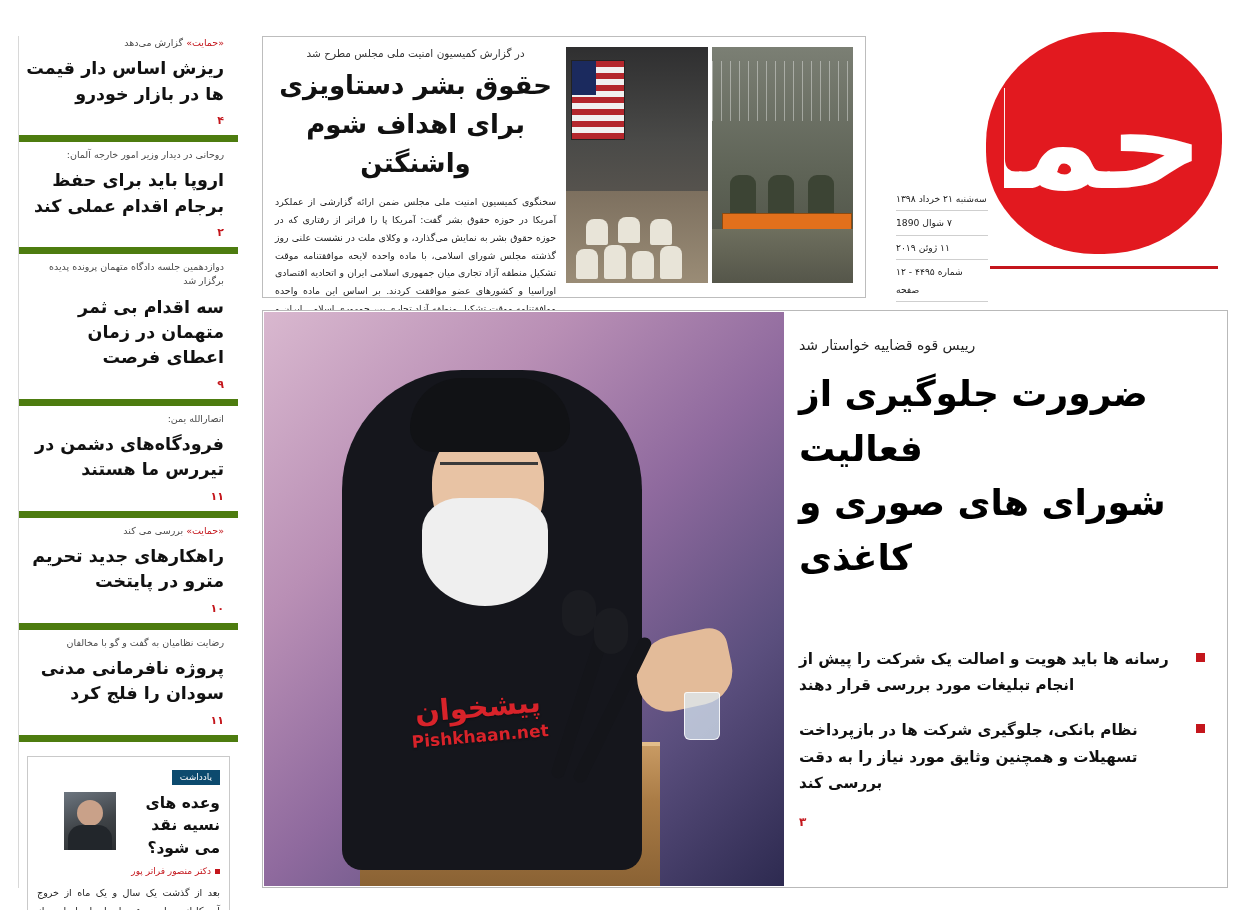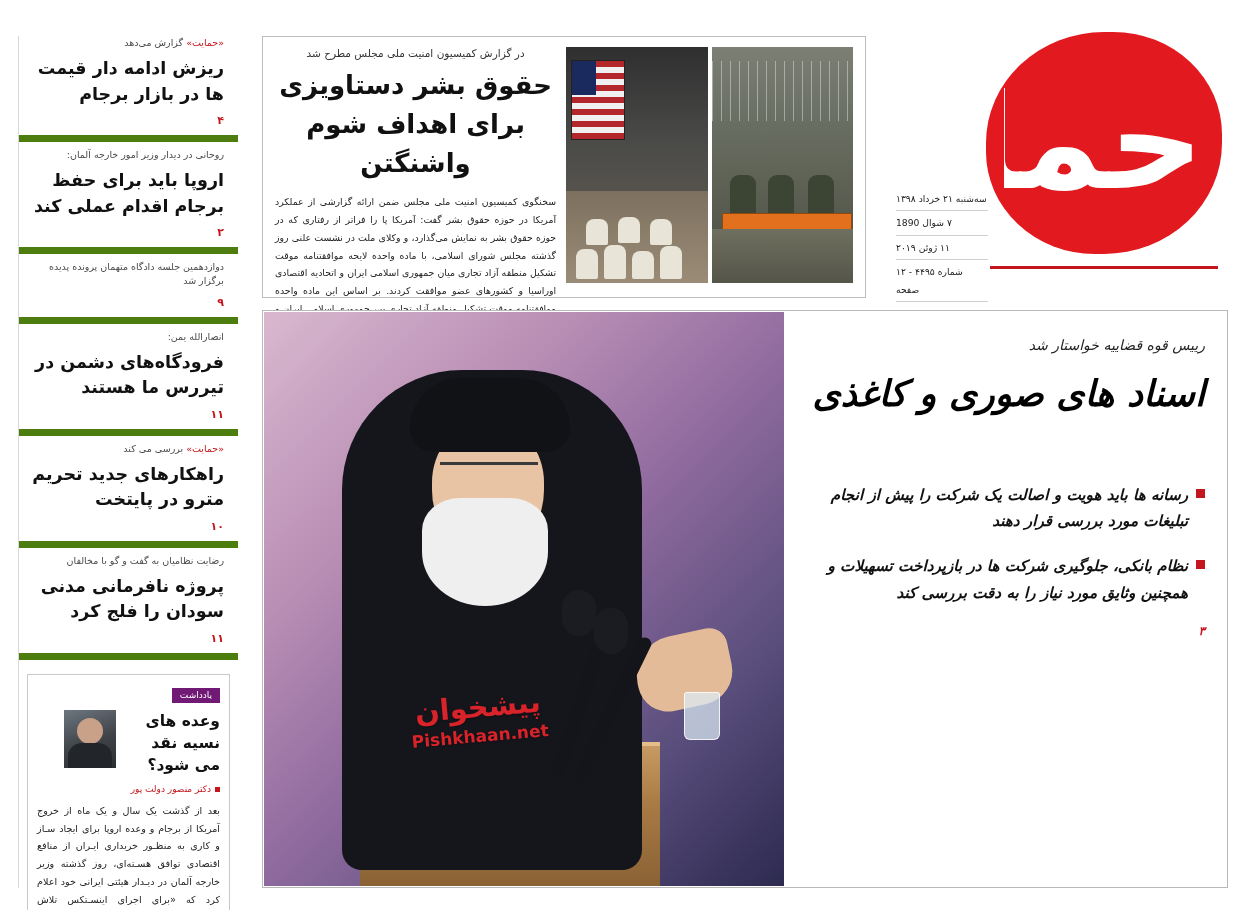--- a/index.html
+++ b/index.html
@@ -66,21 +66,21 @@
   
   .note-box {
     margin: 14px 8px 0 4px;
     border: 1px solid #c9c9c9;
     padding: 8px 9px 10px 9px;
     box-sizing: border-box;
     width: 203px;
   }
   .note-label {
     display: inline-block;
-    background: #701a75;
+    background: #0c4a6e;
     color: #fff;
     font-size: 9px;
     padding: 2px 8px 3px 8px;
     margin-bottom: 7px;
   }
   .note-head {
     display: flex;
     flex-direction: row;
     gap: 8px;
     align-items: flex-start;
@@ -400,22 +400,21 @@
 
   .lead-text {
     position: absolute;
     right: 0;
     top: 0;
     width: 444px;
     height: 576px;
     padding: 26px 22px 10px 16px;
     box-sizing: border-box;
     direction: rtl;
-    text-align: right;
-    font-style: italic;
+    text-align: left;
   }
   .lead-kicker {
     font-size: 14px;
     color: #222;
     margin-bottom: 14px;
   }
   .lead-title {
     font-size: 36px;
     font-weight: bold;
     line-height: 1.52;
@@ -454,32 +453,33 @@
 <body>
 
 <div class="page">
 
   <div class="sidebar">
 
     <div class="side-item">
       <div class="kicker">
         <span class="brandq">«حمایت»</span><span> گزارش می‌دهد</span>
       </div>
-      <div class="side-title">ریزش ادامه دار قیمت ها در بازار برجام</div>
+      <div class="side-title">ریزش اساس دار قیمت ها در بازار خودرو</div>
       <div class="pagenum">۴</div>
     </div>
 
     <div class="side-item">
       <div class="kicker">روحانی در دیدار وزیر امور خارجه آلمان:</div>
       <div class="side-title">اروپا باید برای حفظ برجام اقدام عملی کند</div>
       <div class="pagenum">۲</div>
     </div>
 
     <div class="side-item">
       <div class="kicker">دوازدهمین جلسه دادگاه متهمان پرونده پدیده برگزار شد</div>
+      <div class="side-title">سه اقدام بی ثمر متهمان در زمان اعطای فرصت</div>
       <div class="pagenum">۹</div>
     </div>
 
     <div class="side-item">
       <div class="kicker">انصارالله یمن:</div>
       <div class="side-title">فرودگاه‌های دشمن در تیررس ما هستند</div>
       <div class="pagenum">۱۱</div>
     </div>
 
     <div class="side-item">
@@ -495,21 +495,21 @@
       <div class="side-title">پروژه نافرمانی مدنی سودان را فلج کرد</div>
       <div class="pagenum">۱۱</div>
     </div>
 
     <div class="note-box">
       <div class="note-label">یادداشت</div>
       <div class="note-head">
         <div class="note-title">وعده های نسیه نقد می شود؟</div>
         <div class="note-photo"></div>
       </div>
-      <div class="note-author"><span class="sq"></span><span>دکتر منصور دولت پور</span></div>
+      <div class="note-author"><span class="sq"></span><span>دکتر منصور فراتر پور</span></div>
       <div class="note-body">بعد از گذشت یک سال و یک ماه از خروج آمریکا از برجام و وعده اروپا برای ایجاد سـاز و کاری به منظـور خریداری ایـران از منافع اقتصادی توافق هسـته‌ای، روز گذشته وزیر خارجه آلمان در دیـدار هیئتی ایرانی خود اعلام کرد که «برای اجرای اینسـتکس تلاش می‌کنیم» وی همچنین در ابوظبی به تصمیم ایران برای مقابلـه با اعمال مجـدد تحریم‌ها هشدار داد و گفت که آلمـان برای گفتگو در مورد «کمتر برای کمتر» آماده نیست که به منظور وی، تعهدات کمتر ایران به الزامات...</div>
       
     </div>
 
   </div>
 
   <div class="top-story">
     <div class="ts-text">
       <div class="ts-kicker">در گزارش کمیسیون امنیت ملی مجلس مطرح شد</div>
       <div class="ts-title">
@@ -571,21 +571,22 @@
       <div class="lp-michead2"></div>
       <div class="lp-glass"></div>
       <div class="watermark">
         <div class="w1">پیشخوان</div>
         <div class="w2">Pishkhaan.net</div>
       </div>
     </div>
     <div class="lead-text">
       <div class="lead-kicker">رییس قوه قضاییه خواستار شد</div>
       <div class="lead-title">
-        <div>اسناد های صوری و کاغذی</div>
+        <div>ضرورت جلوگیری از فعالیت</div>
+        <div>شورای های صوری و کاغذی</div>
       </div>
       <div class="bullets">
         <div class="bullet">
           <span class="sq"></span>
           <span class="btxt">رسانه ها باید هویت و اصالت یک شرکت را پیش از انجام تبلیغات مورد بررسی قرار دهند</span>
         </div>
         <div class="bullet">
           <span class="sq"></span>
           <span class="btxt">نظام بانکی، جلوگیری شرکت ها در بازپرداخت تسهیلات و همچنین وثایق مورد نیاز را به دقت بررسی کند</span>
         </div>

